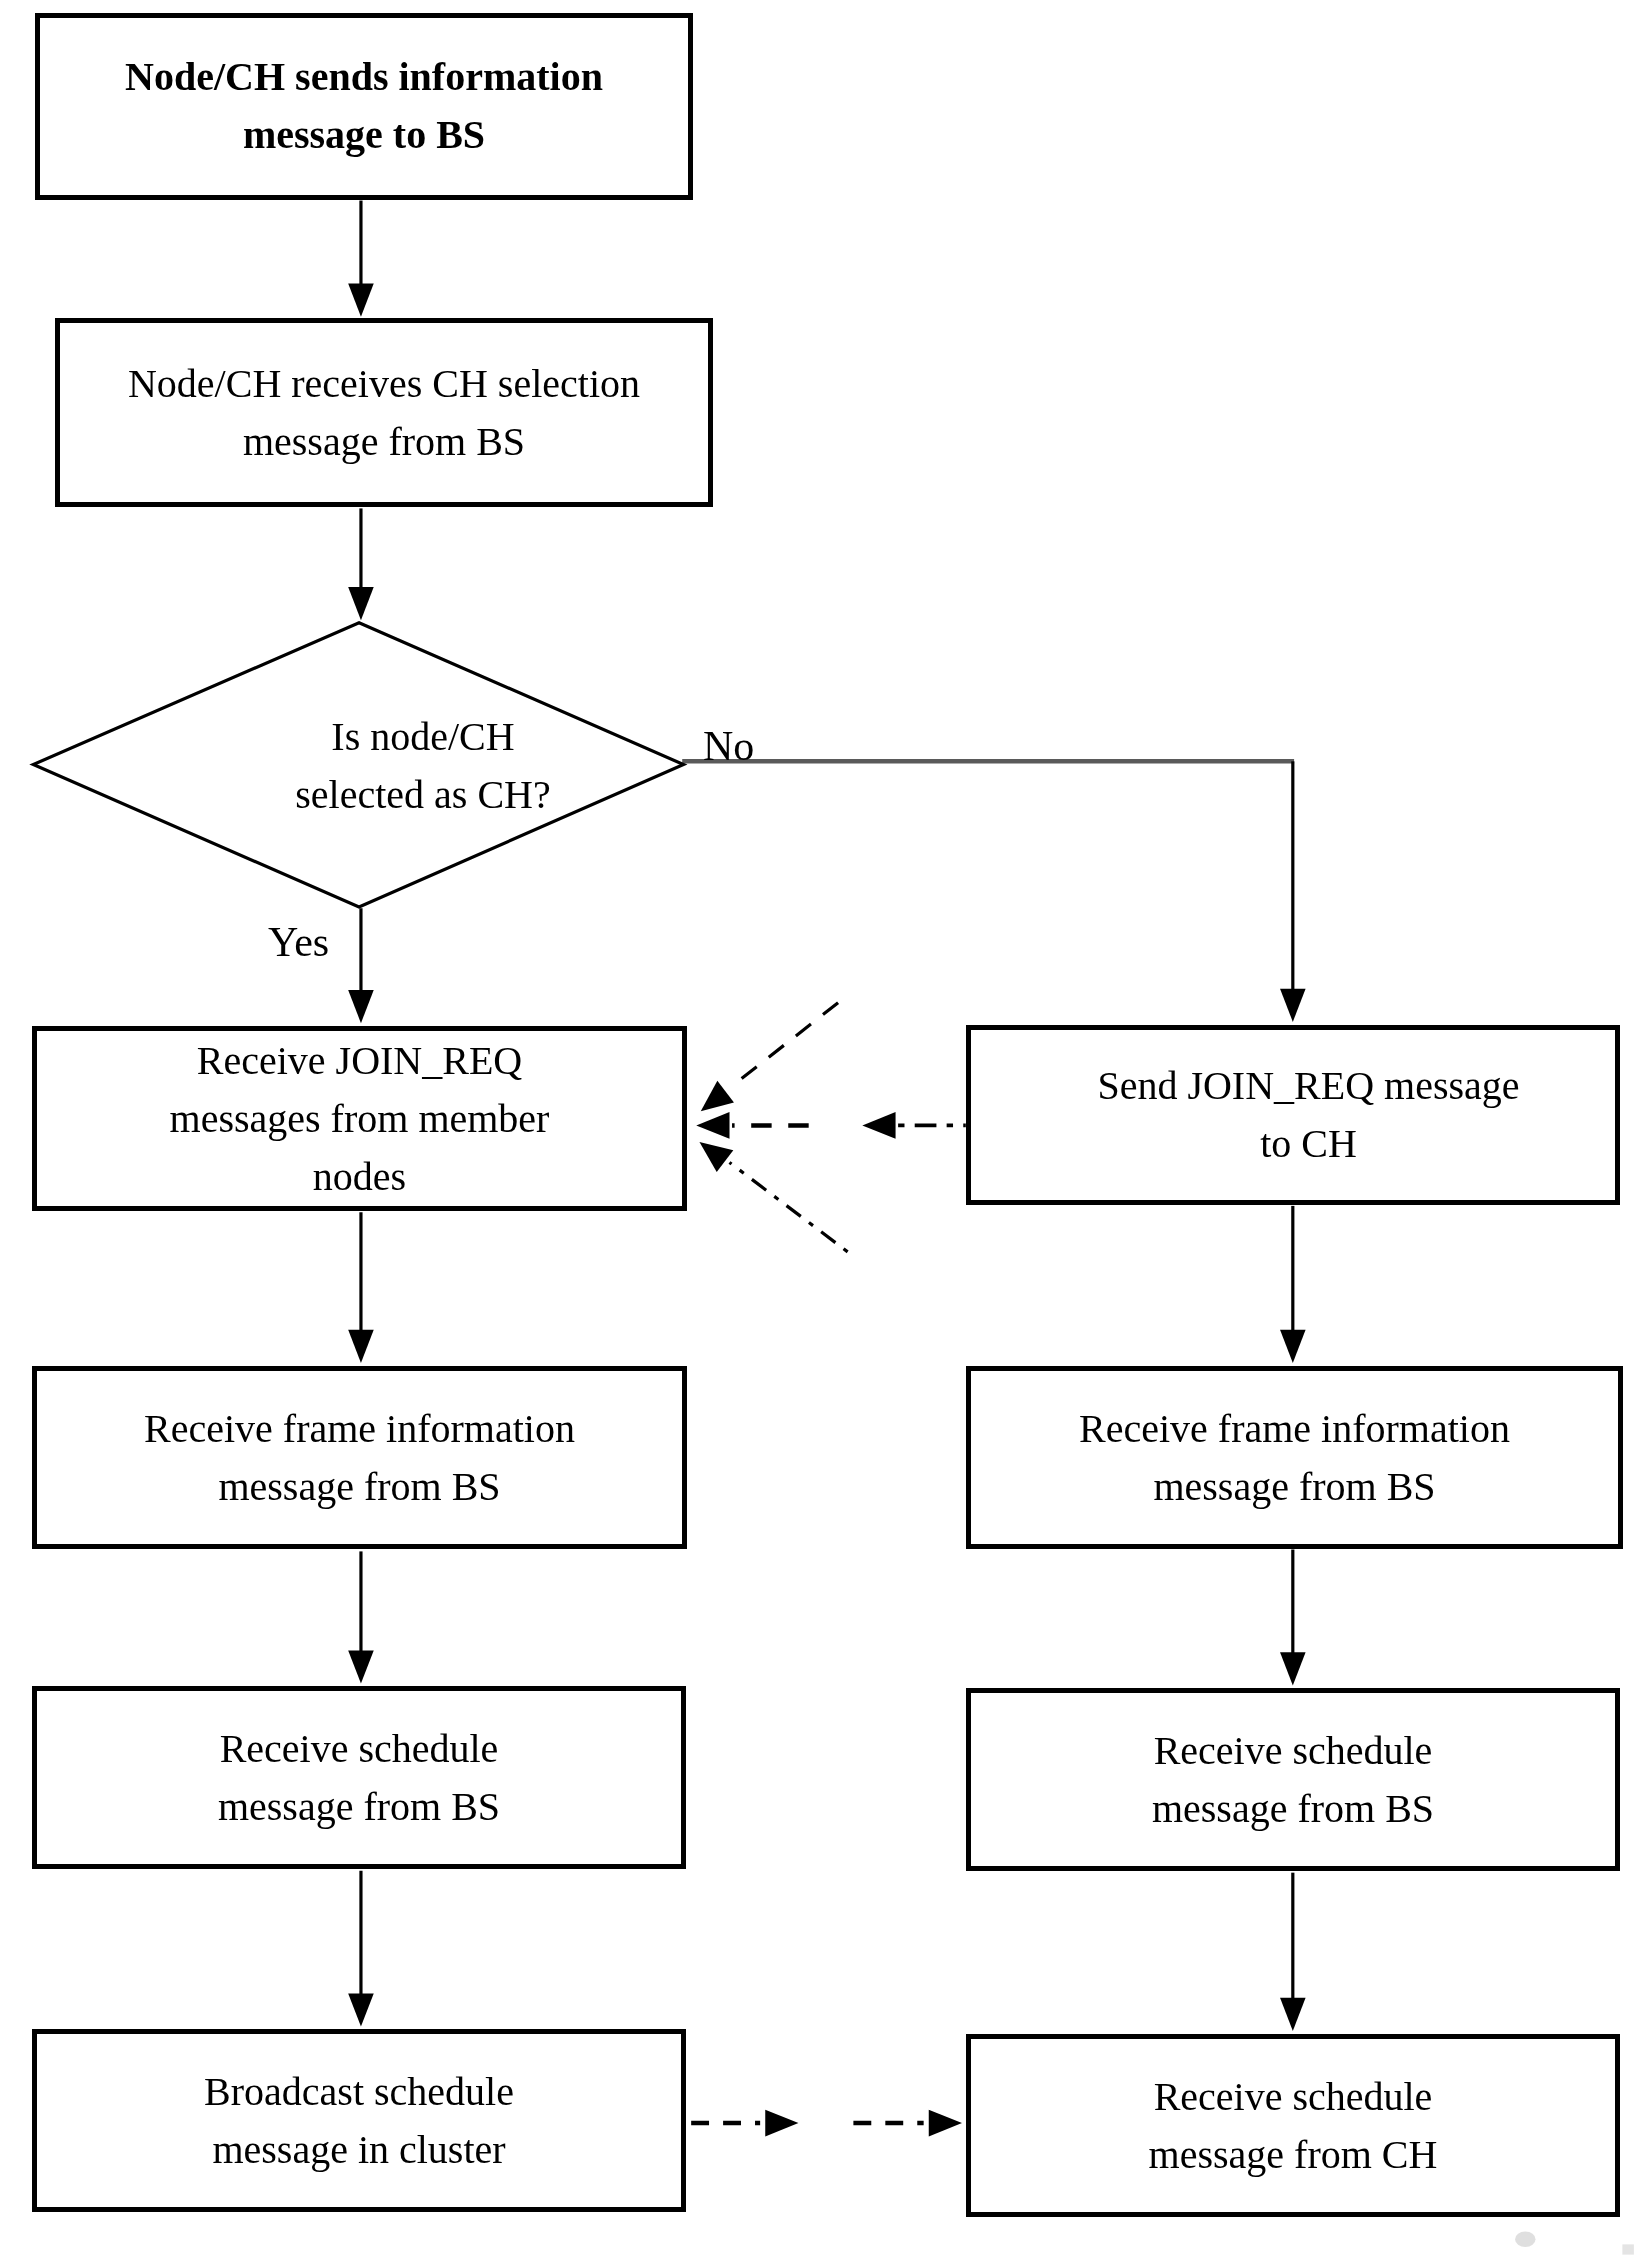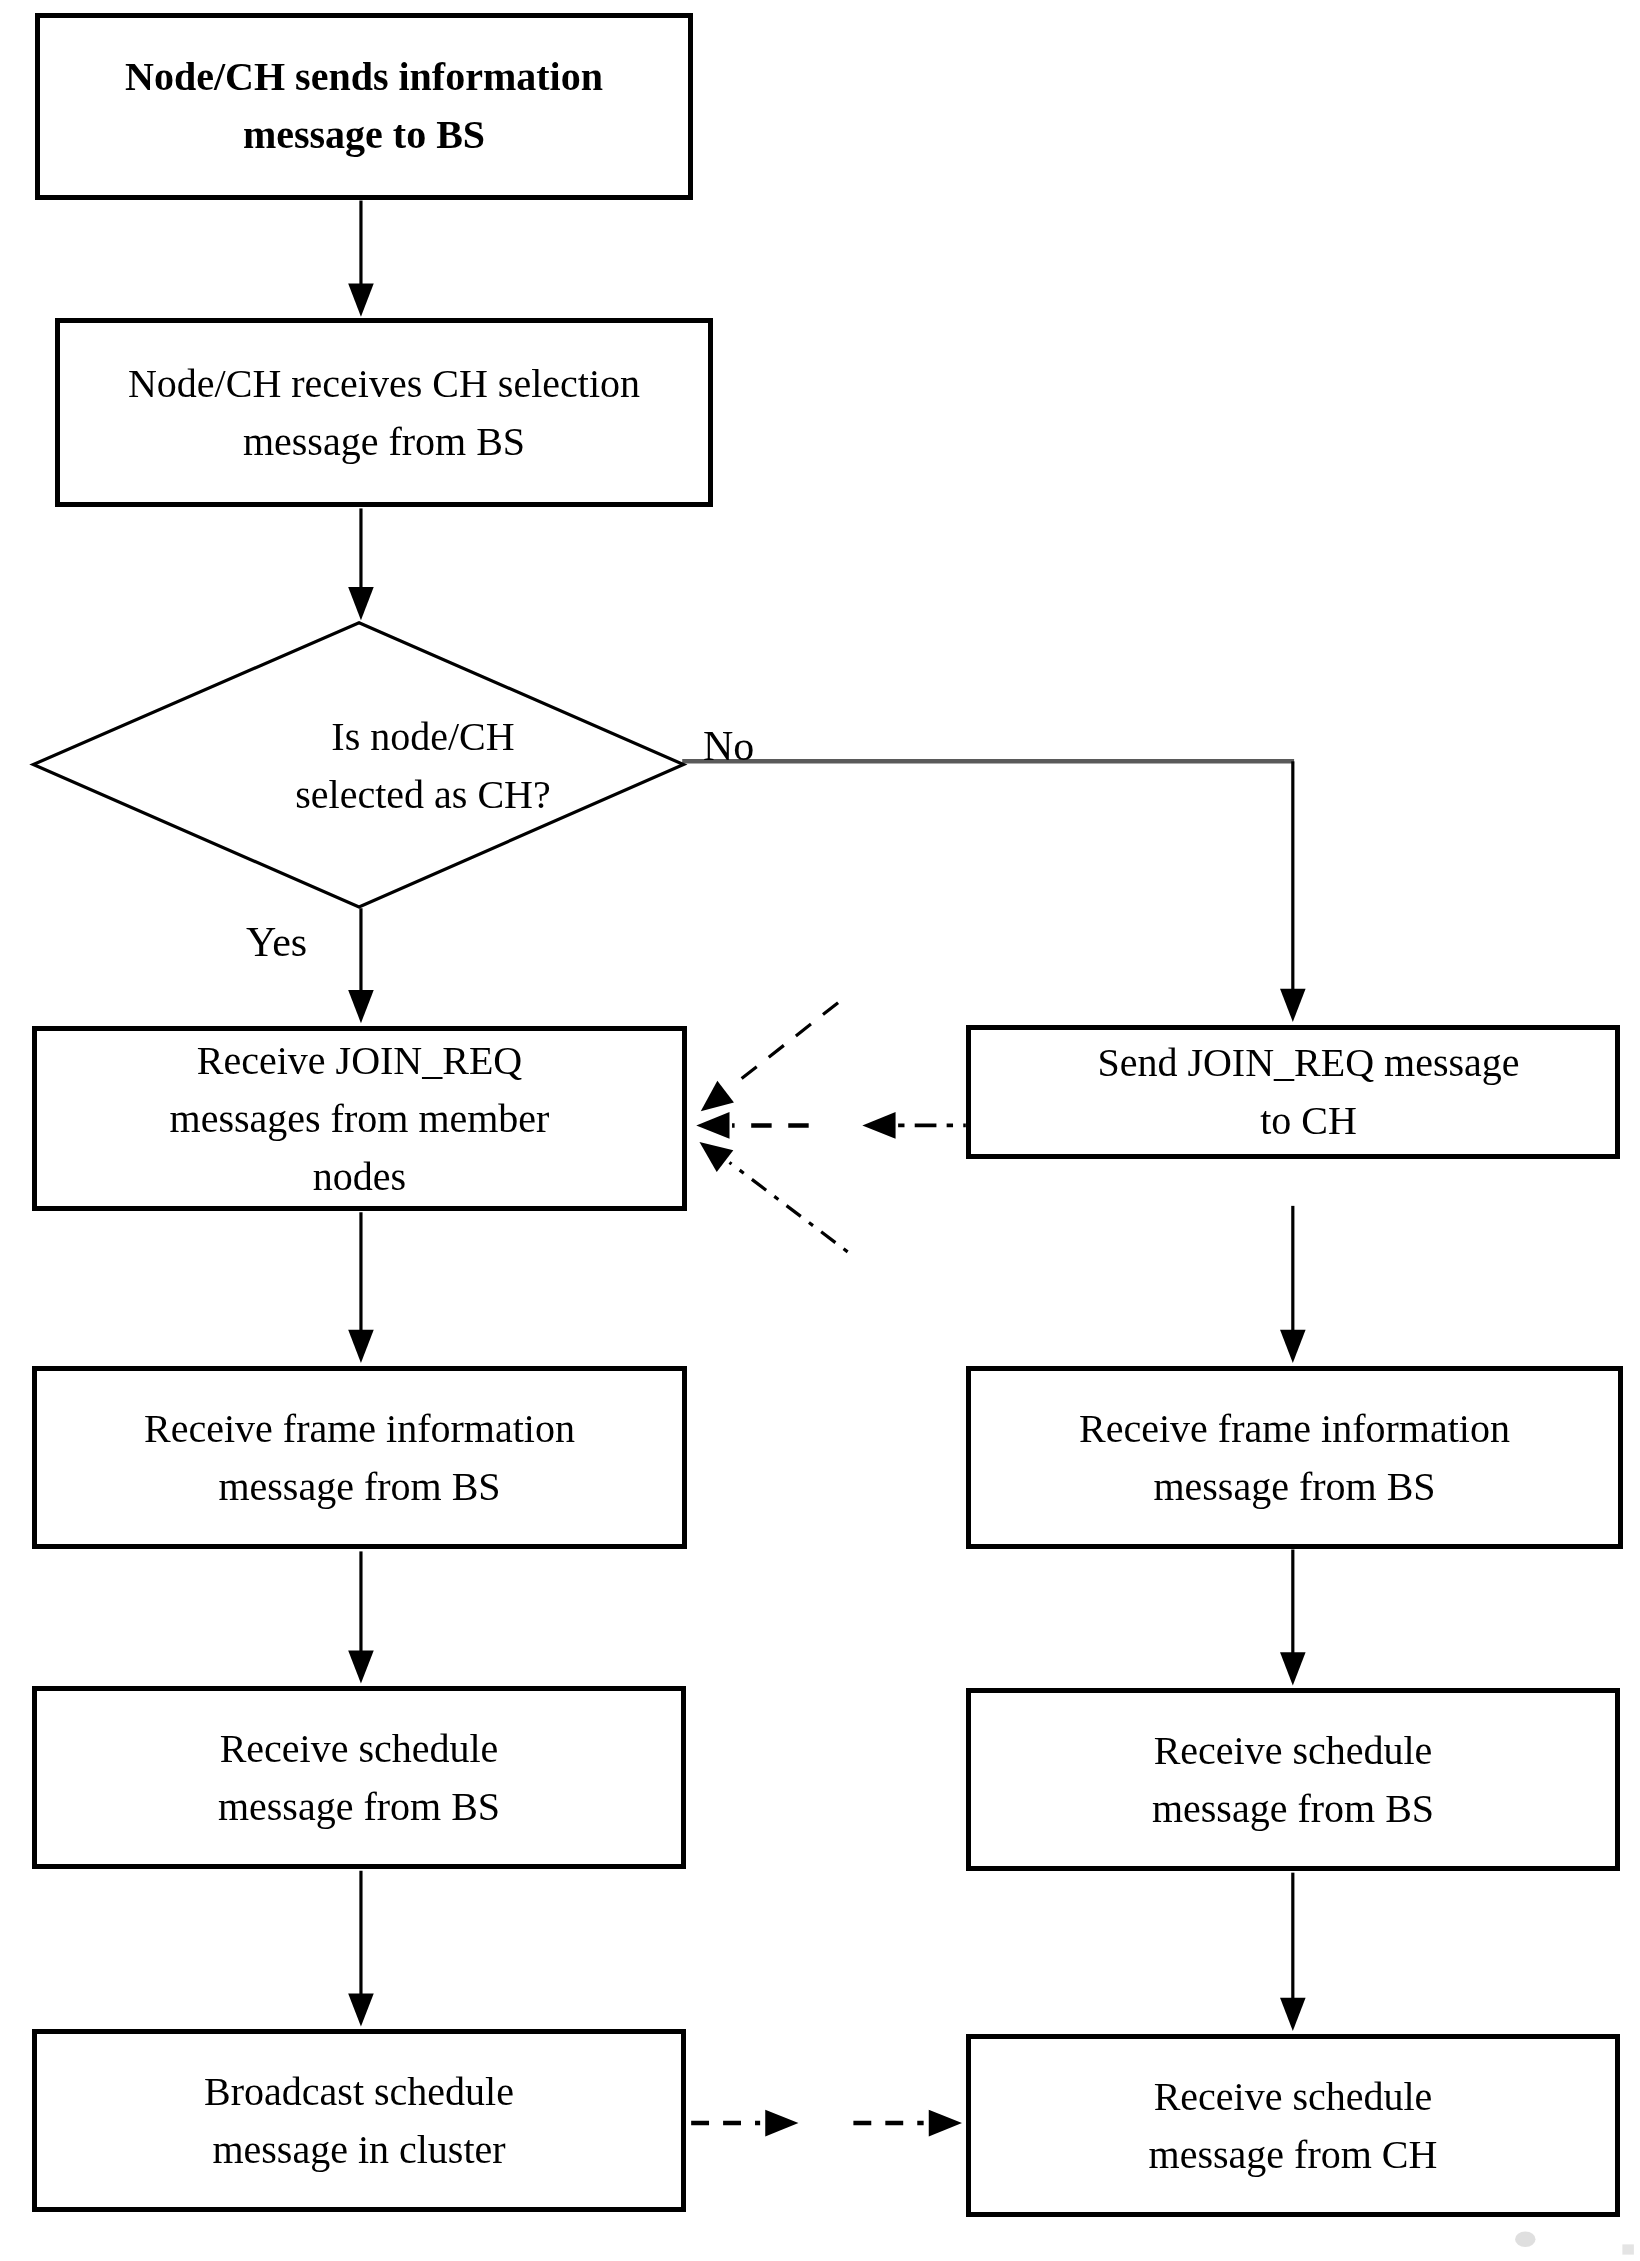--- a/index.html
+++ b/index.html
@@ -123,39 +123,39 @@
 
   <div class="box" style="left:35px;top:318px;width:658px;height:189px;margin-left:20px;">
     <span class="tw w840">Node/CH receives CH selection message from BS</span>
   </div>
 
   <div class="floating" style="left:161px;top:652px;width:396px;height:227px;">
     <span class="tw w420">Is node/CH selected as CH?</span>
   </div>
 
   <div class="lbl" style="left:703px;top:725px;">No</div>
-  <div class="lbl" style="left:246px;top:921px;">Yes</div>
+  <div class="lbl" style="left:268px;top:921px;">Yes</div>
 
   <div class="box" style="left:32px;top:1026px;width:655px;height:185px;">
     <span class="tw w660">Receive JOIN_REQ messages from member nodes</span>
   </div>
 
   <div class="box" style="left:32px;top:1366px;width:655px;height:183px;">
     <span class="tw w840">Receive frame information message from BS</span>
   </div>
 
   <div class="box" style="left:32px;top:1686px;width:654px;height:183px;">
     <span class="tw w660">Receive schedule message from BS</span>
   </div>
 
   <div class="box" style="left:32px;top:2029px;width:654px;height:183px;">
     <span class="tw w660">Broadcast schedule message in cluster</span>
   </div>
 
-  <div class="box" style="left:966px;top:1025px;width:654px;height:134px;padding-left:31px;">
+  <div class="box" style="left:966px;top:1025px;width:654px;height:180px;padding-left:31px;">
     <span class="tw w700">Send JOIN_REQ message to CH</span>
   </div>
 
   <div class="box" style="left:966px;top:1366px;width:657px;height:183px;">
     <span class="tw w840">Receive frame information message from BS</span>
   </div>
 
   <div class="box" style="left:966px;top:1688px;width:654px;height:183px;">
     <span class="tw w660">Receive schedule message from BS</span>
   </div>

